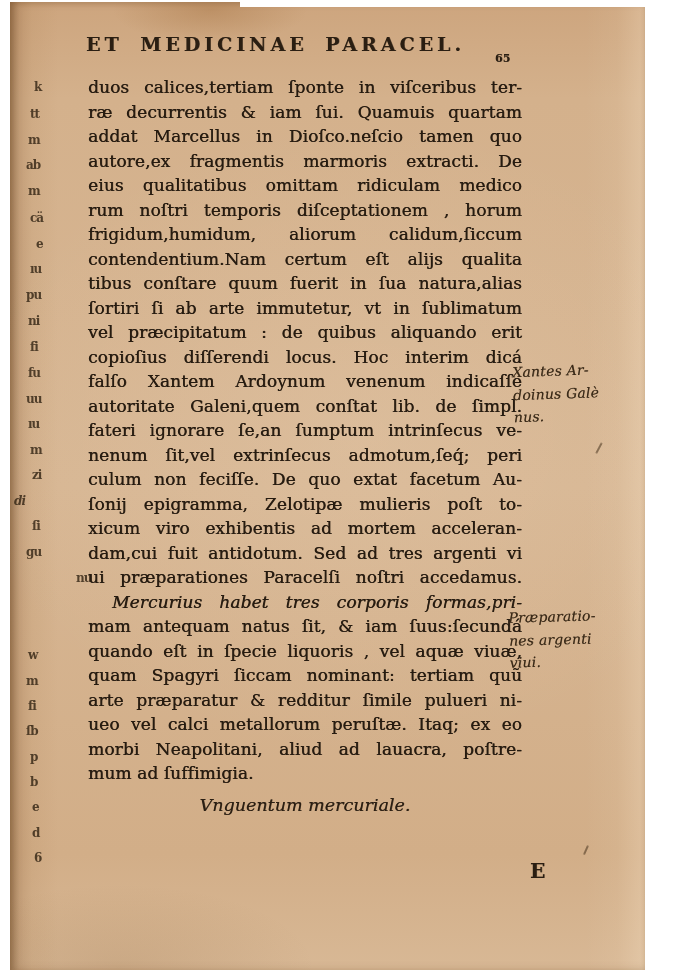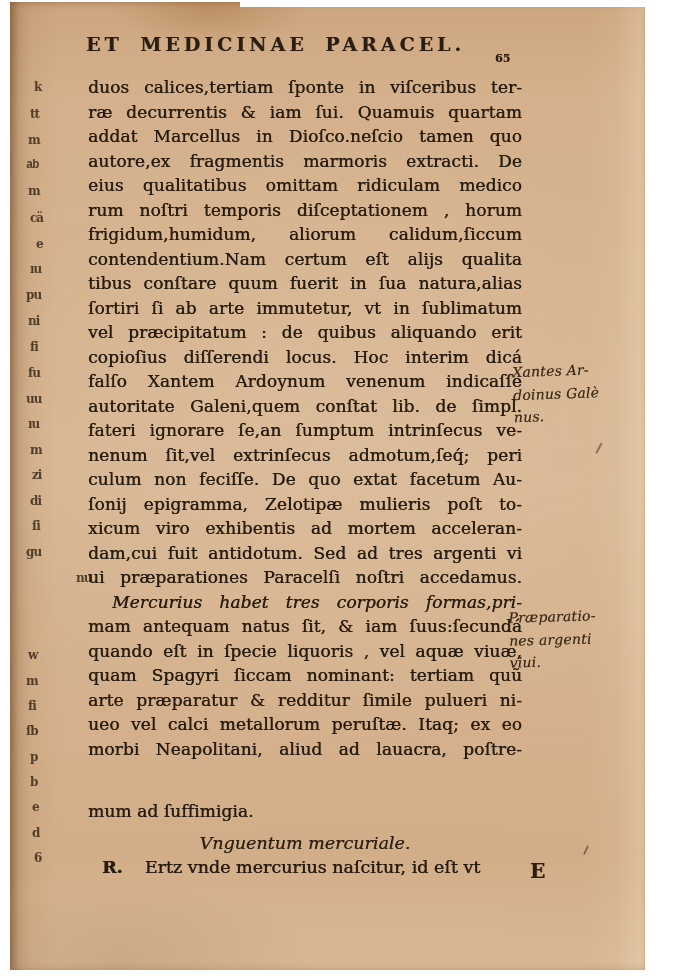--- a/index.html
+++ b/index.html
@@ -39,21 +39,21 @@
   main.text-block{
     position:absolute;left:78px;top:73px;width:434px;color:#261b10;
   }
   .bline{
     font-size:17px;line-height:24.5px;height:24.5px;
     text-align:justify;text-align-last:justify;
     letter-spacing:0.1px;
     text-shadow:0.45px 0 0.35px rgba(38,27,16,0.85);
   }
   .bline.indent{text-indent:24px;font-style:italic;}
-  .bline.short{text-align-last:left;margin-top:38px;}
+  .bline.short{text-align-last:left;}
 
   .section-heading{
     font-size:17.5px;font-style:italic;text-align:center;line-height:24px;
     margin-top:7px;color:#2a1e12;text-shadow:0.35px 0 0.3px rgba(42,30,18,0.7);
   }
   .recipe-line{
     font-size:17.5px;line-height:25px;padding-left:14px;white-space:nowrap;
     text-shadow:0.5px 0 0.4px rgba(38,27,16,0.9);
   }
   .recipe-symbol{font-weight:bold;margin-right:22px;}
@@ -80,34 +80,34 @@
 </style>
 </head>
 <body>
 
 <div class="scan-page">
 
   <div id="gutter">
       <span class="gutter-frag" style="left: 24px; top: 78px;">k</span>
       <span class="gutter-frag" style="left: 20px; top: 105px;">tt</span>
       <span class="gutter-frag" style="left: 18px; top: 131px;">m</span>
-      <span class="gutter-frag" style="left: 16px; top: 156px; font-family: Liberation Mono, monospace;">ab</span>
+      <span class="gutter-frag" style="left: 16px; top: 156px;">ab</span>
       <span class="gutter-frag" style="left: 18px; top: 182px;">m</span>
       <span class="gutter-frag" style="left: 20px; top: 209px;">cä</span>
       <span class="gutter-frag" style="left: 26px; top: 235px;">e</span>
       <span class="gutter-frag" style="left: 20px; top: 260px;">ıu</span>
       <span class="gutter-frag" style="left: 16px; top: 286px;">pu</span>
       <span class="gutter-frag" style="left: 18px; top: 312px;">ni</span>
       <span class="gutter-frag" style="left: 20px; top: 338px;">fi</span>
       <span class="gutter-frag" style="left: 18px; top: 364px;">fu</span>
       <span class="gutter-frag" style="left: 16px; top: 390px;">uu</span>
       <span class="gutter-frag" style="left: 18px; top: 415px;">ıu</span>
       <span class="gutter-frag" style="left: 20px; top: 441px;">m</span>
       <span class="gutter-frag" style="left: 22px; top: 466px;">zi</span>
-      <span class="gutter-frag" style="left: 20px; top: 492px;">di</span>
+      <span class="gutter-frag" style="left: 4px; top: 492px; font-style: italic;">di</span>
       <span class="gutter-frag" style="left: 22px; top: 517px;">ſi</span>
       <span class="gutter-frag" style="left: 16px; top: 543px;">gu</span>
       <span class="gutter-frag" style="left: 18px; top: 569px; margin-left: 48px;">nu</span>
       <span class="gutter-frag" style="left: 18px; top: 646px;">w</span>
       <span class="gutter-frag" style="left: 16px; top: 672px;">m</span>
       <span class="gutter-frag" style="left: 18px; top: 697px;">fi</span>
       <span class="gutter-frag" style="left: 16px; top: 722px;">ſb</span>
       <span class="gutter-frag" style="left: 20px; top: 748px;">p</span>
       <span class="gutter-frag" style="left: 20px; top: 773px;">b</span>
       <span class="gutter-frag" style="left: 22px; top: 798px;">e</span>
@@ -146,23 +146,20 @@
         <div class="bline indent">Mercurius habet tres corporis formas,pri-</div>
         <div class="bline">mam antequam natus ſit, &amp; iam ſuus:ſecundá</div>
         <div class="bline">quando eſt in ſpecie liquoris , vel aquæ viuæ,</div>
         <div class="bline">quam Spagyri ſiccam nominant: tertiam quũ</div>
         <div class="bline">arte præparatur &amp; redditur ſimile pulueri ni-</div>
         <div class="bline">ueo vel calci metallorum peruſtæ. Itaq; ex eo</div>
         <div class="bline">morbi Neapolitani, aliud ad lauacra, poſtre-</div>
         <div class="bline short">mum ad ſuffimigia.</div>
       </div>
     <div class="section-heading">Vnguentum mercuriale.</div>
-    <div class="recipe-line">
-      <span class="recipe-symbol">R.</span><span>Ertz vnde mercurius naſcitur, id eſt vt</span>
-    </div>
   </main>
 
   <div id="margin-notes">
       <aside class="margin-note note-0">
         <div>Xantes Ar-</div>
         <div>doinus Galè</div>
         <div>nus.</div>
       </aside>
       <aside class="margin-note note-1">
         <div>Præparatio-</div>

